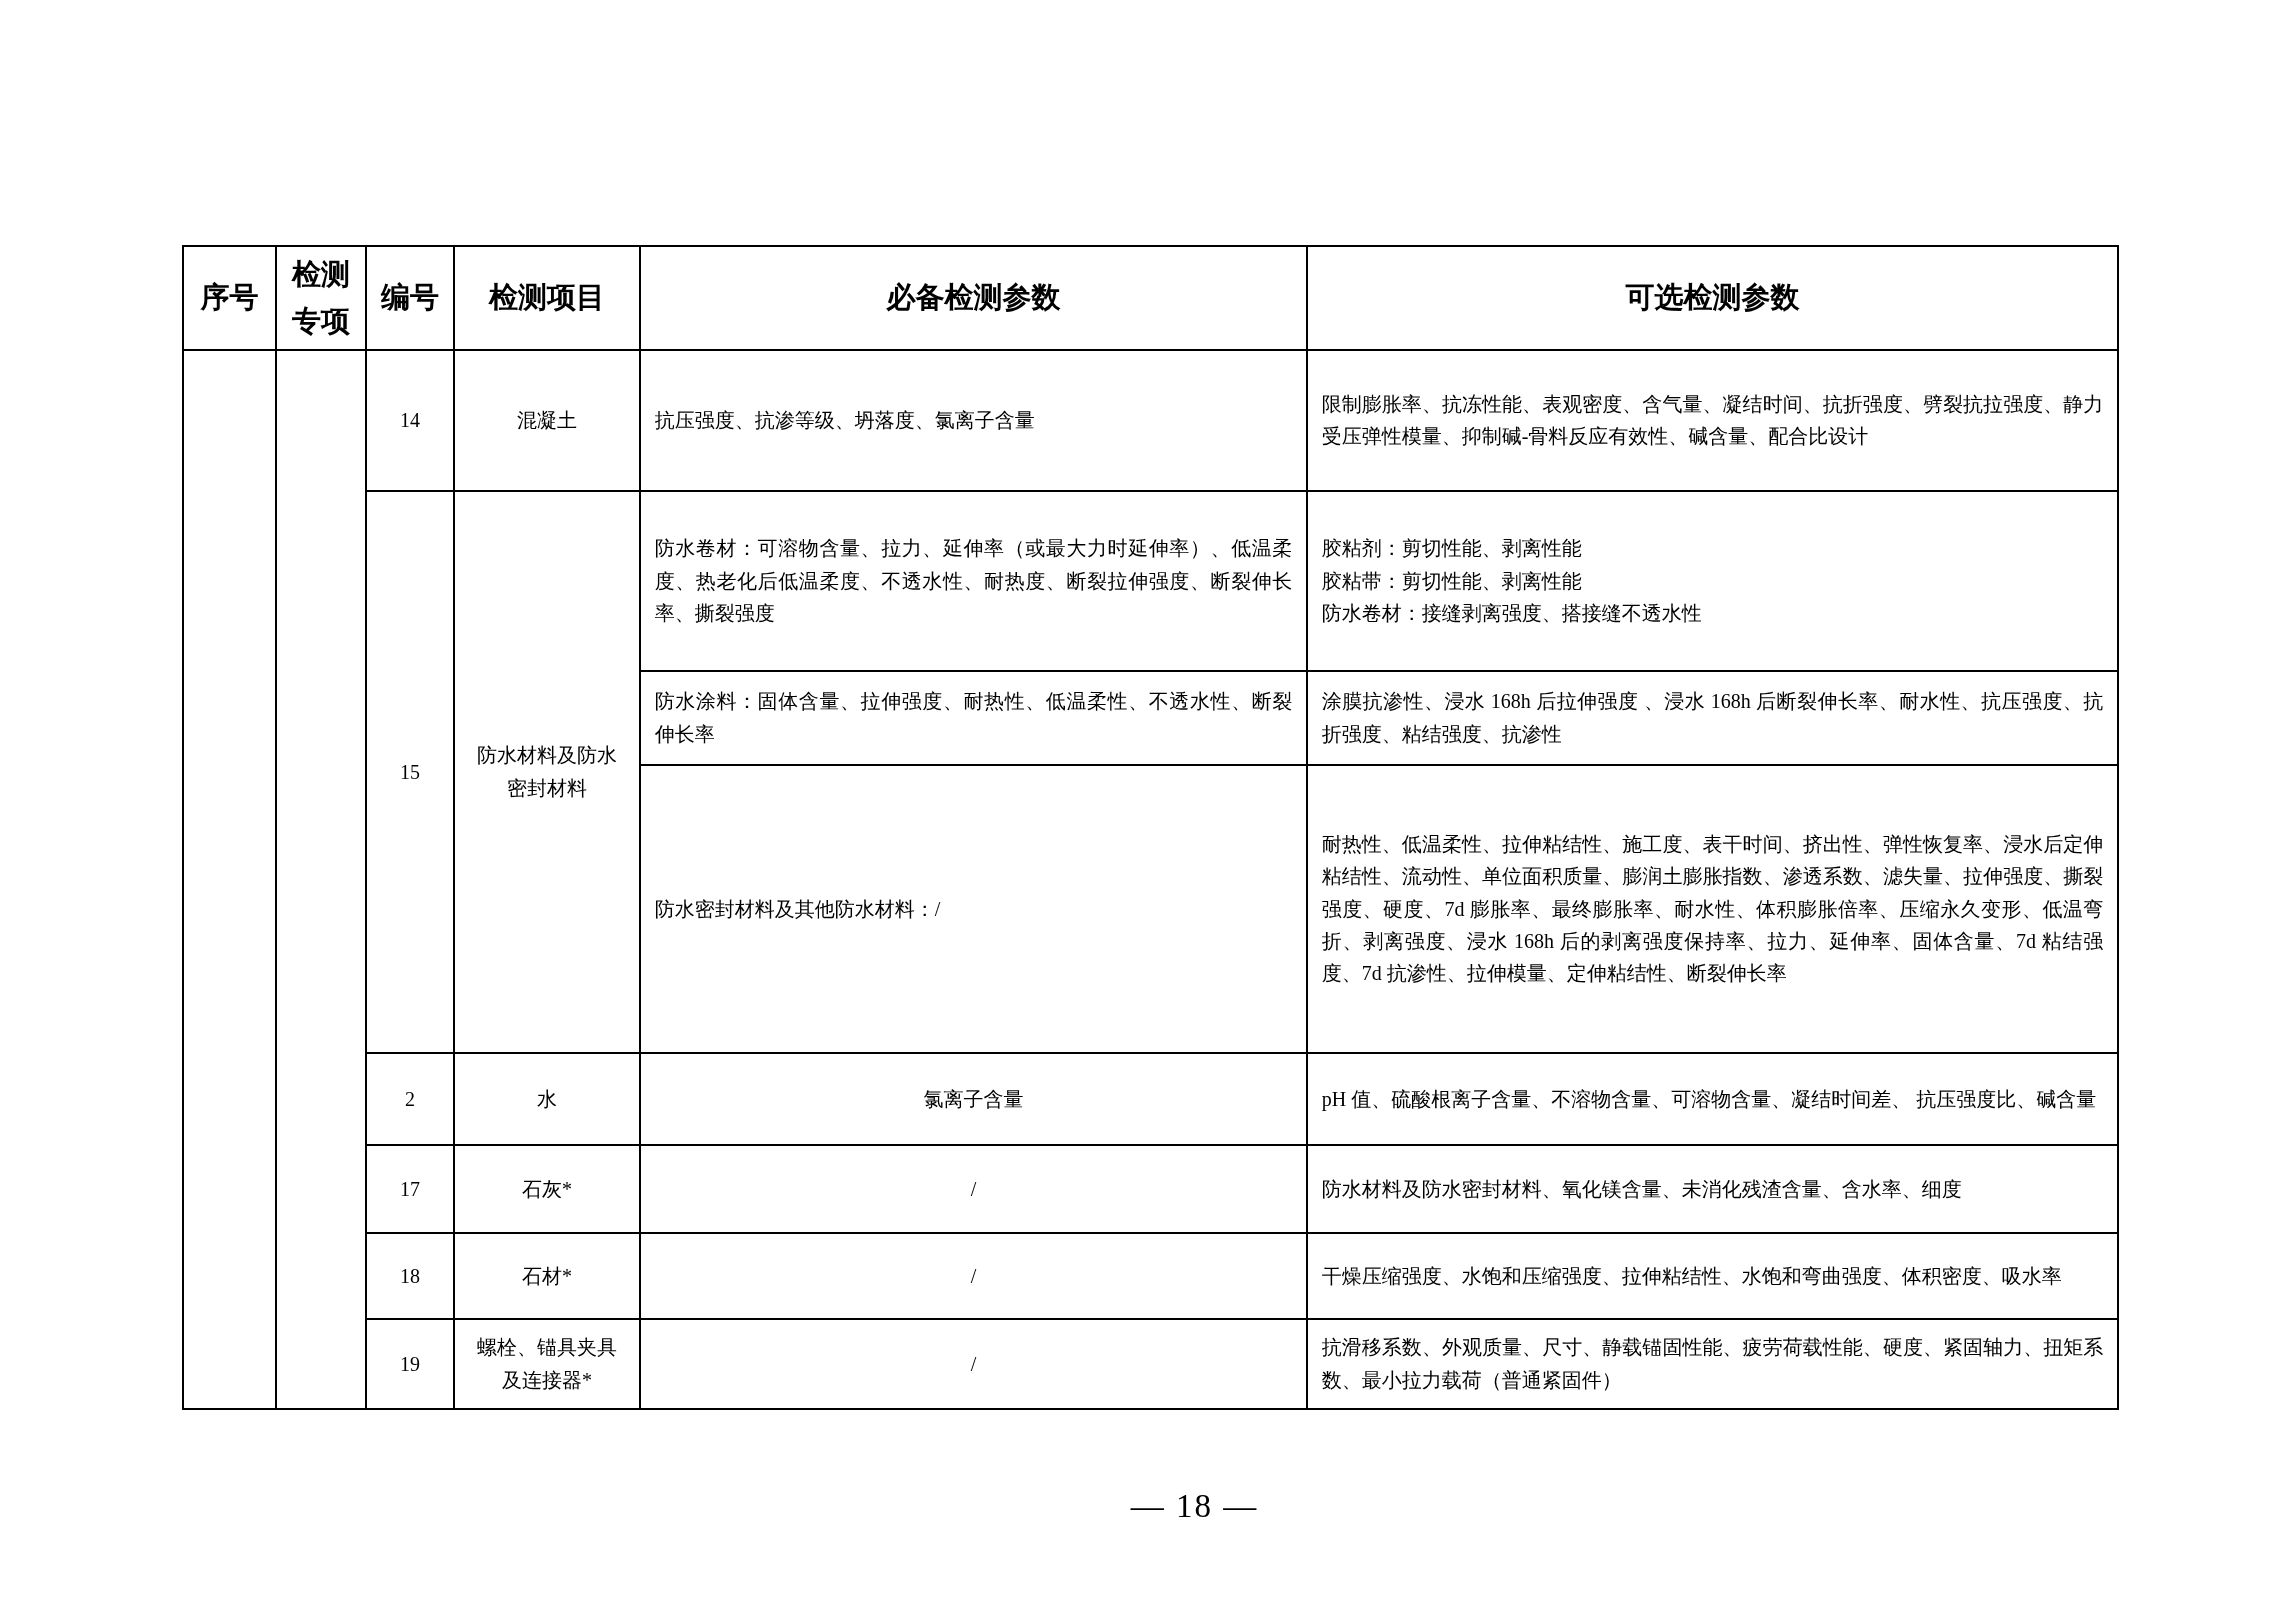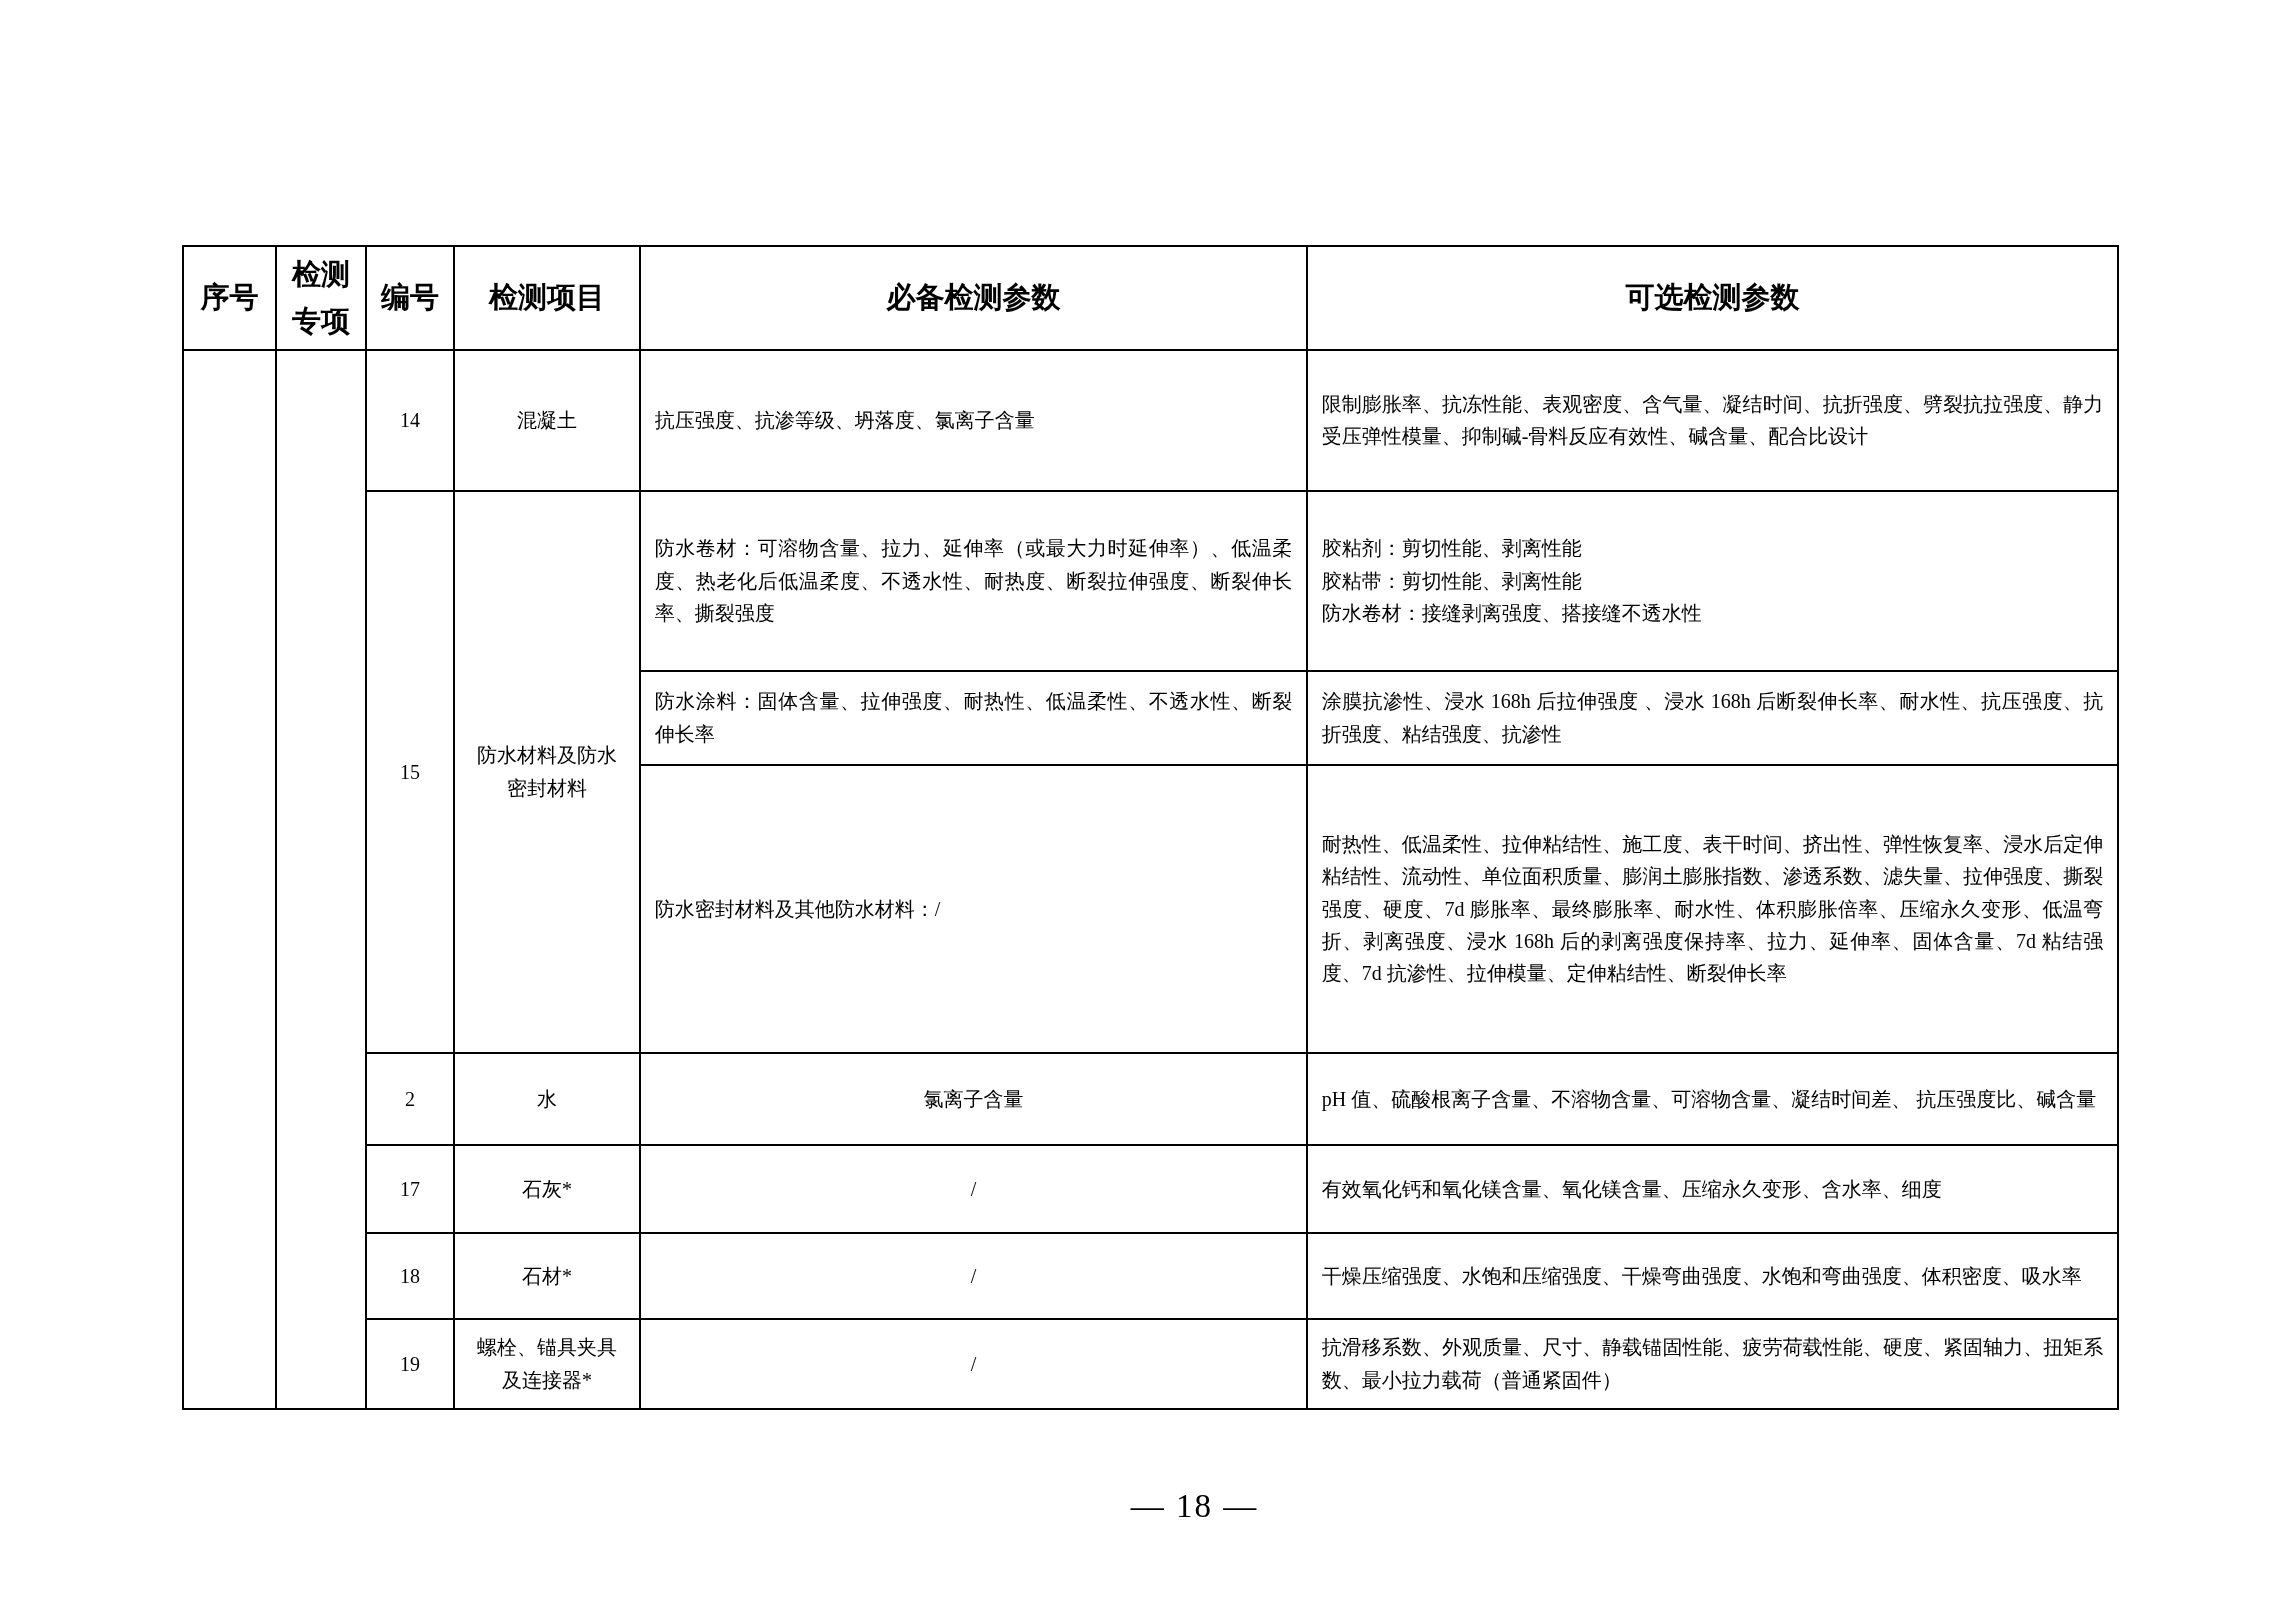--- a/index.html
+++ b/index.html
@@ -108,28 +108,28 @@
       <td class="center">2</td>
       <td class="center">水</td>
       <td class="center">氯离子含量</td>
       <td class="just">pH 值、硫酸根离子含量、不溶物含量、可溶物含量、凝结时间差、 抗压强度比、碱含量</td>
     </tr>
 
     <tr style="height:88px">
       <td class="center">17</td>
       <td class="center">石灰*</td>
       <td class="center">/</td>
-      <td class="just">有效氧化钙和氧化镁含量、氧化镁含量、压缩永久变形、含水率、细度</td>
+      <td class="just">防水材料及防水密封材料、氧化镁含量、未消化残渣含量、含水率、细度</td>
     </tr>
 
     <tr style="height:86px">
       <td class="center">18</td>
       <td class="center">石材*</td>
       <td class="center">/</td>
-      <td class="just">干燥压缩强度、水饱和压缩强度、干燥弯曲强度、水饱和弯曲强度、体积密度、吸水率</td>
+      <td class="just">干燥压缩强度、水饱和压缩强度、拉伸粘结性、水饱和弯曲强度、体积密度、吸水率</td>
     </tr>
 
     <tr style="height:90px">
       <td class="center">19</td>
       <td class="tight">螺栓、锚具夹具及连接器*</td>
       <td class="center">/</td>
       <td class="just">抗滑移系数、外观质量、尺寸、静载锚固性能、疲劳荷载性能、硬度、紧固轴力、扭矩系数、最小拉力载荷（普通紧固件）</td>
     </tr>
   </tbody>
 </table>

